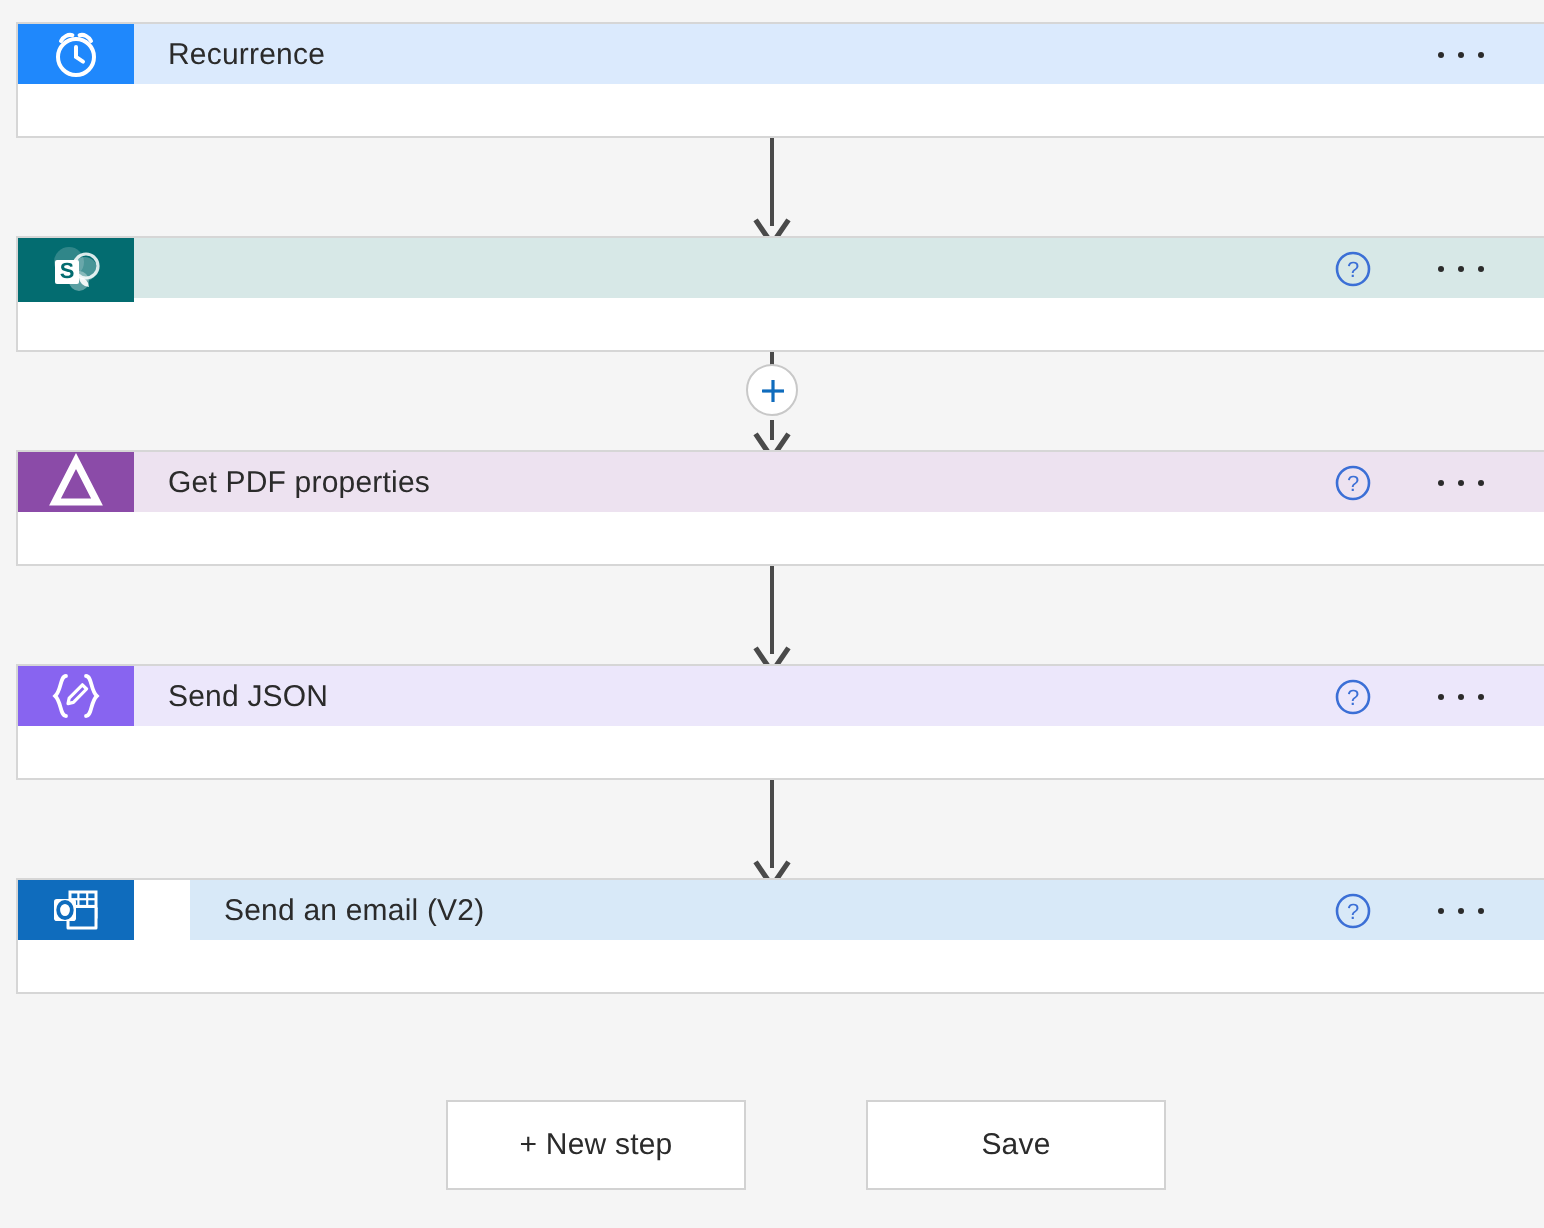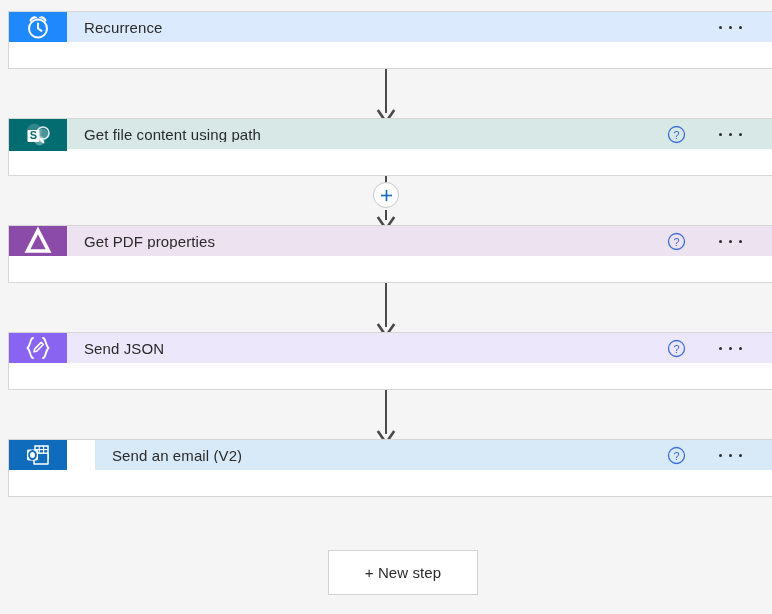--- a/index.html
+++ b/index.html
@@ -168,21 +168,20 @@
         <circle cx="12.5" cy="12" r="7.5" fill="#ffffff" opacity="0.18"></circle>
         <circle cx="20.5" cy="15.5" r="6" fill="#ffffff" opacity="0.28"></circle>
         <circle cx="17.5" cy="21.5" r="5" fill="#ffffff" opacity="0.35"></circle>
         <rect x="5.5" y="11" width="12" height="12" rx="1" fill="#ffffff"></rect>
         <text x="11.5" y="20" font-family="'Liberation Sans',sans-serif" font-size="11" font-weight="bold" fill="#036c70" text-anchor="middle">S</text>
         <circle cx="21" cy="14" r="6" fill="none" stroke="#ffffff" stroke-width="1.6" opacity="0.85"></circle>
         <path d="M17.5 19.5 a5 5 0 0 0 5 5 a5 5 0 0 0 -5 -5z" fill="#ffffff" opacity="0.9"></path>
       </svg>
     </div>
     <div class="card-body" style="background:#d7e8e7;">
-      <span class="card-title">Get file content using path</span>
       <div class="card-actions">
         <div class="help-icon">
           <svg width="19" height="19" viewBox="0 0 19 19">
             <circle cx="9.5" cy="9.5" r="8" fill="none" stroke="#3b6fd6" stroke-width="1.3"></circle>
             <text x="9.5" y="13.5" font-family="'Liberation Sans',sans-serif" font-size="11" fill="#3b6fd6" text-anchor="middle">?</text>
           </svg>
         </div>
         <div class="ellipsis-btn">
           <i></i>
           <i></i>
@@ -298,15 +297,16 @@
           <i></i>
           <i></i>
           <i></i>
         </div>
       </div>
     </div>
   </div>
 
   <div class="footer-bar">
     <button class="flow-btn">+ New step</button>
+    <button class="flow-btn">Save</button>
   </div>
 
 </div>
 
 </body></html>

